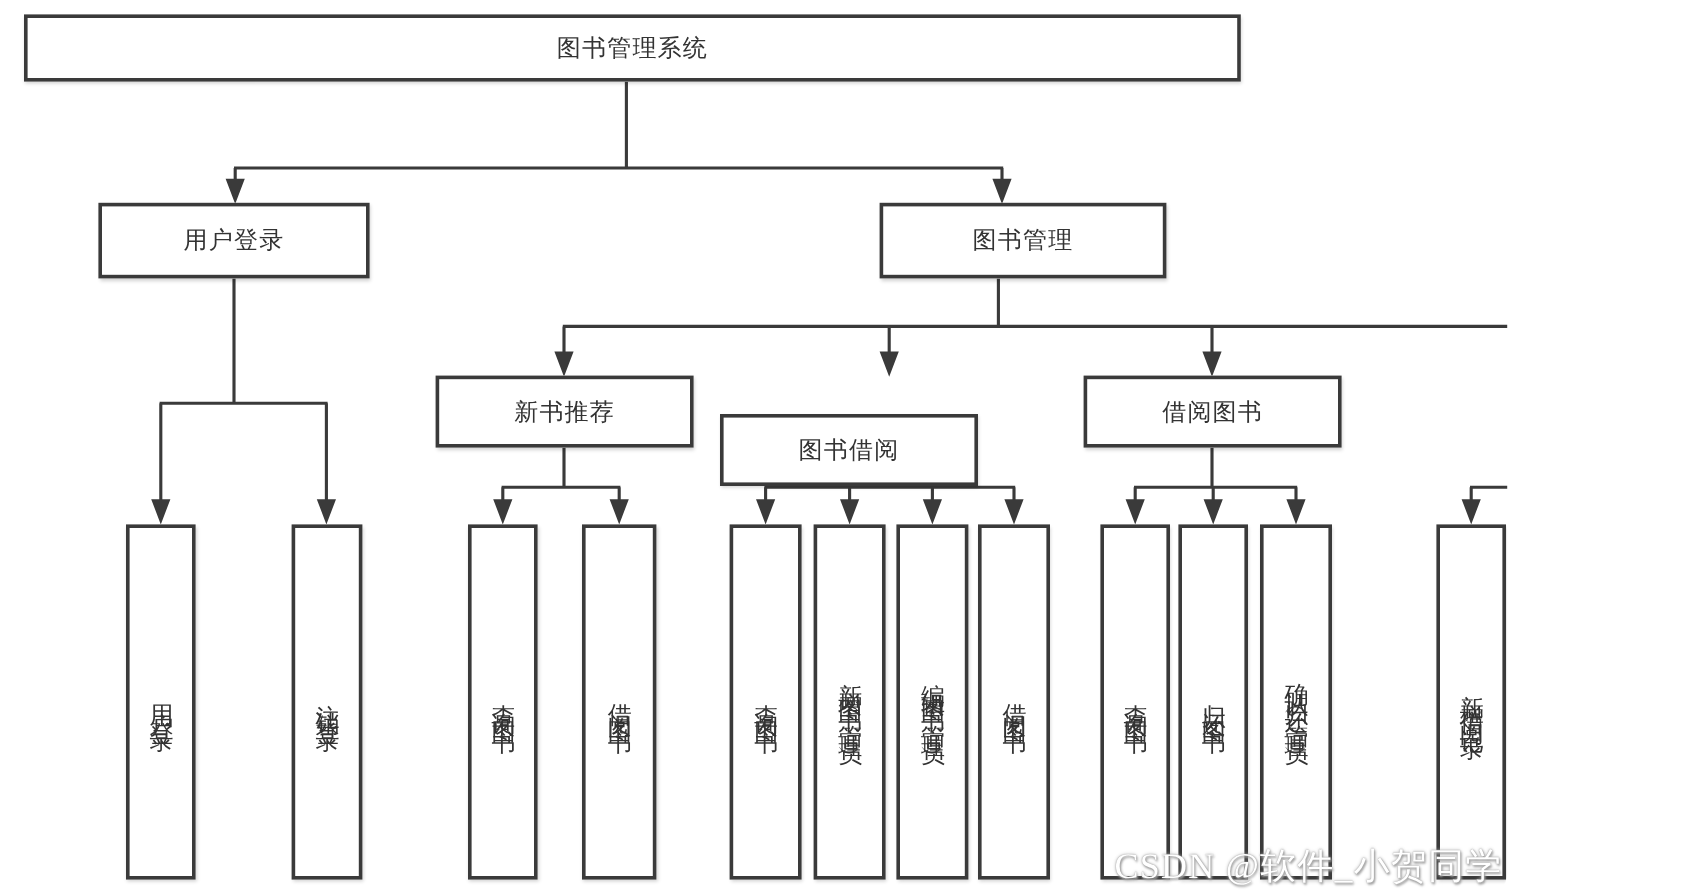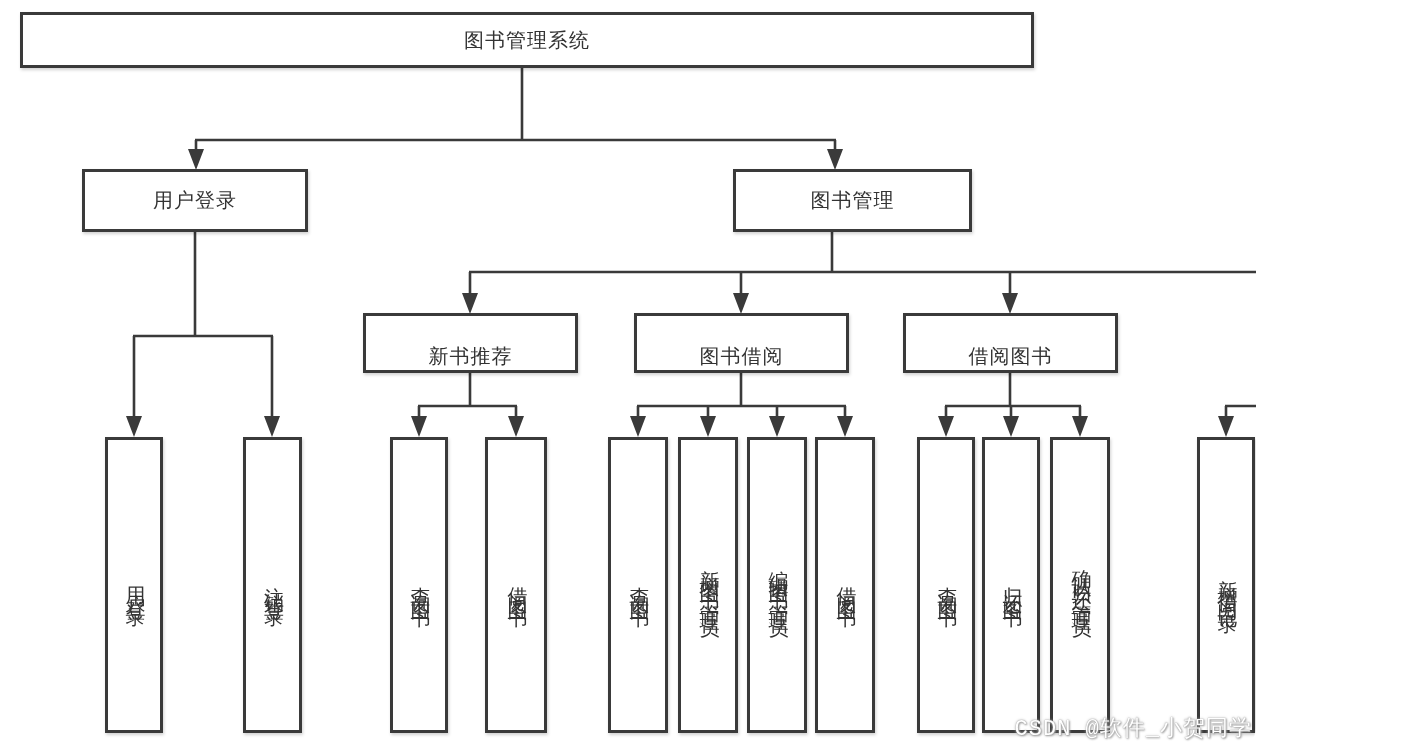--- a/index.html
+++ b/index.html
@@ -2,43 +2,43 @@
 <html style="--line: #3a3a3a; --border: #3a3a3a; --text: #333333; --bg: #ffffff;"><head>
 <meta charset="utf-8">
 <style>
   :root{
     --line:#3a3a3a; --border:#3a3a3a; --text:#333333; --bg:#ffffff;
   }
   html,body{margin:0;padding:0;background:var(--bg);}
   #stage{
     position:relative; width:1256px; height:747px;
     background:var(--bg); overflow:hidden;
-    font-family:Liberation Mono, monospace;
+    font-family:Liberation Serif, serif;
     color:var(--text);
     border-radius:19px;
   }
   #wires{position:absolute;left:0;top:0;width:1405px;height:747px;pointer-events:none;}
   .box{
     position:absolute; box-sizing:border-box; background:#fff;
     border:3px solid var(--border);
     display:flex; align-items:center; justify-content:center;
     font-size:20px; letter-spacing:1px; color:var(--text);
     box-shadow:1px 2px 3px rgba(0,0,0,0.18);
   }
   .root{left:20px; top:12px; width:1014px; height:56px;}
   .l2{top:169px; height:63px;}
-  .l3{top:313px; height:60px; width:215px;align-items:flex-end;}
+  .l3{top:313px; height:60px; width:215px;}
   .vbox{top:437px; height:296px;}
   .vbox .vtext{
     writing-mode:vertical-rl; text-orientation:mixed;
     letter-spacing:7px; font-size:20px; line-height:1;
   }
   #watermark{
     position:absolute; right:4px; bottom:4px;
-    font-size:22px; color:#ffffff; letter-spacing:1px; white-space:nowrap;
+    font-size:30px; color:#ffffff; letter-spacing:1px; white-space:nowrap;
     text-shadow:0 0 1px #8a8a8a, 0 0 3px #b5b5b5, 1px 1px 2px #9a9a9a;
     pointer-events:none;
   }
 </style>
 </head>
 <body>
 
 <div id="stage">
 
   <svg id="wires" viewBox="0 0 1405 747" xmlns="http://www.w3.org/2000/svg">
@@ -65,21 +65,21 @@
   <div class="box l2" style="left:82px;width:226px;">
     <span>用户登录</span>
   </div>
   <div class="box l2" style="left:733px;width:239px;">
     <span>图书管理</span>
   </div>
 
   <div class="box l3" style="left:363px;">
     <span>新书推荐</span>
   </div>
-  <div class="box l3" style="left:634px;">
+  <div class="box l3" style="left:600px;margin-top:32px;">
     <span>图书借阅</span>
   </div>
   <div class="box l3" style="left:903px;">
     <span>借阅图书</span>
   </div>
 
   <div class="box vbox" style="left:105px;width:58px;">
     <span class="vtext">用户登录</span>
   </div>
   <div class="box vbox" style="left:243px;width:59px;">

